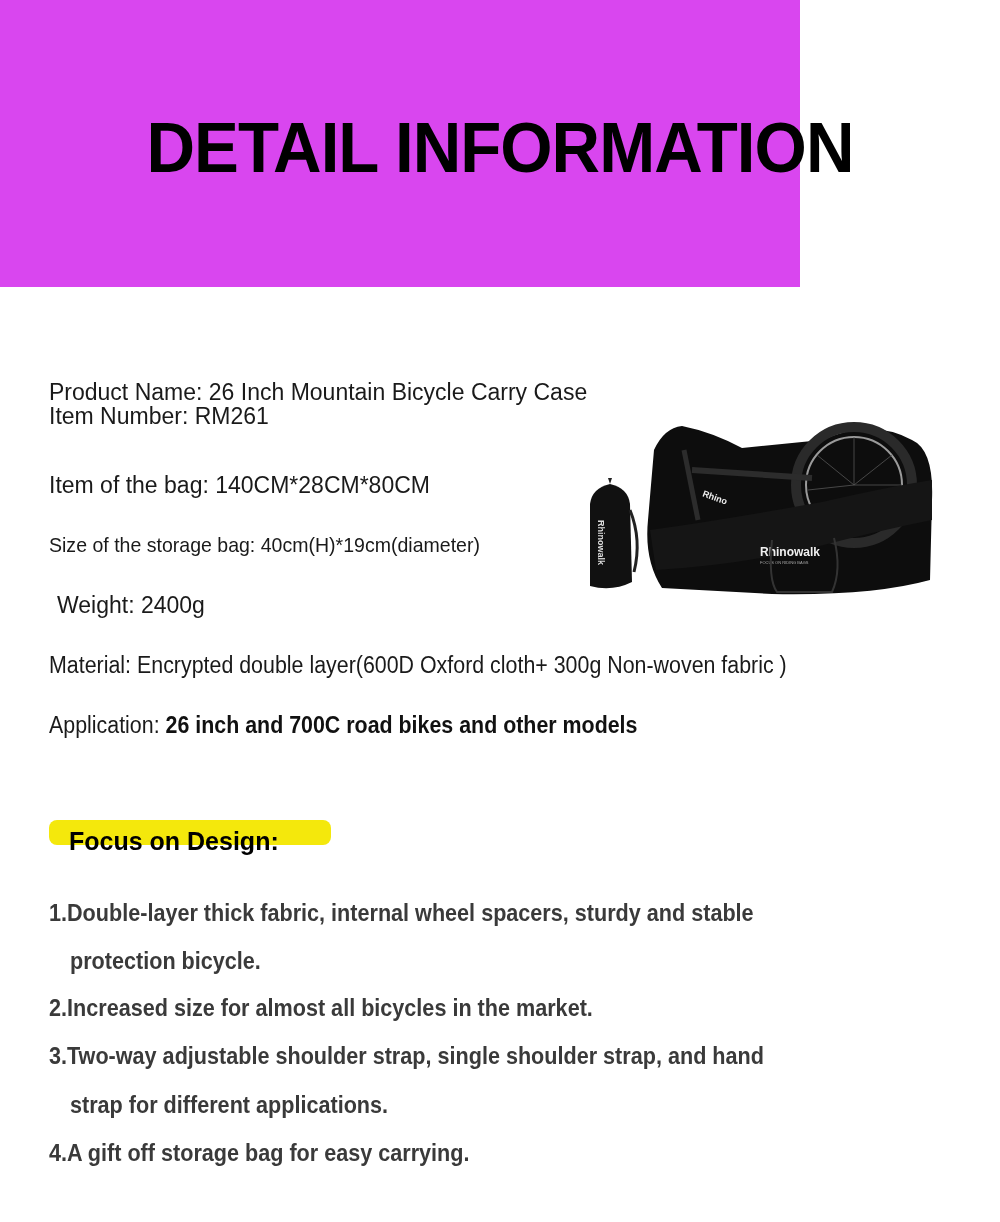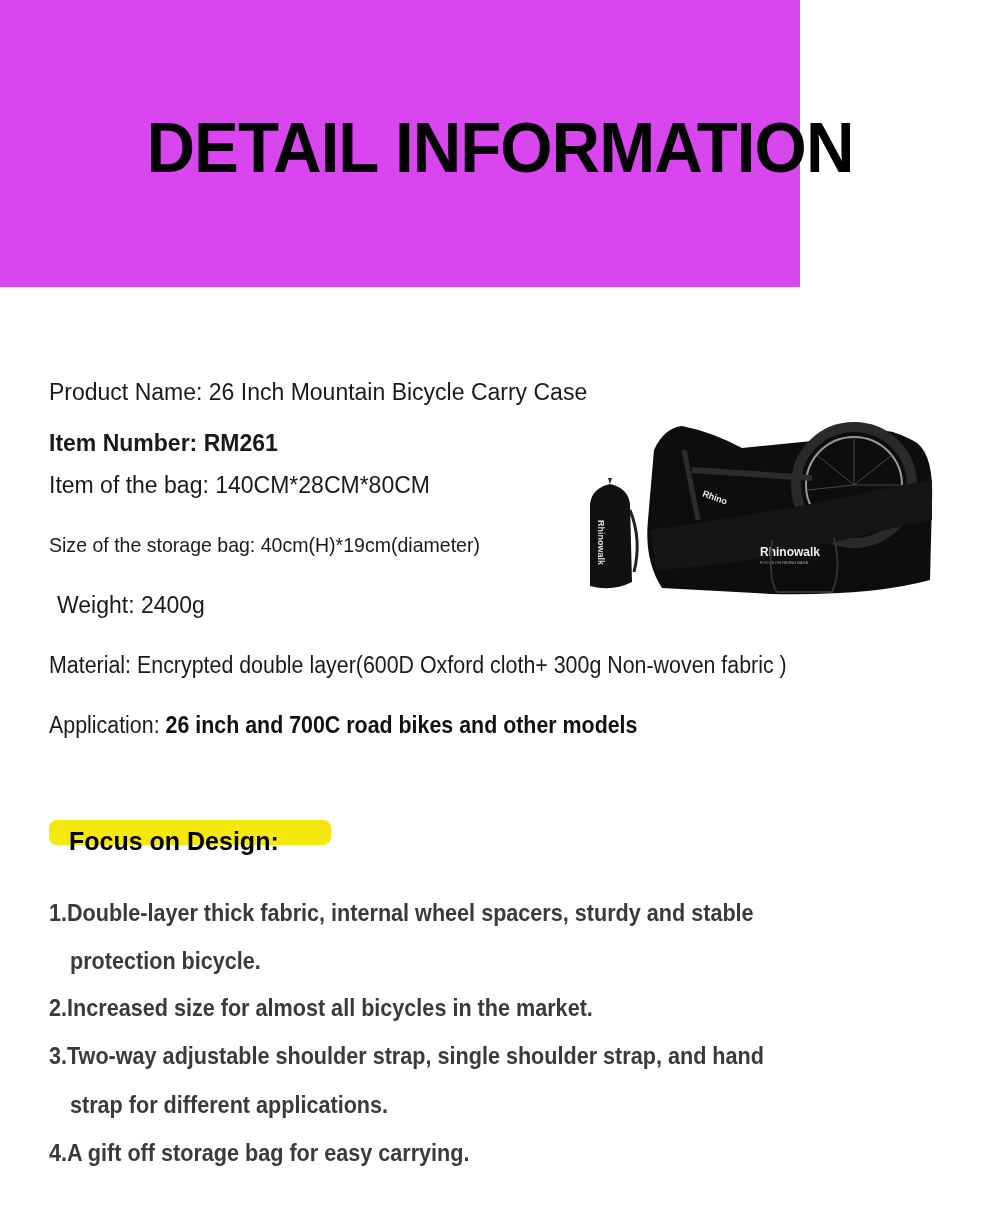--- a/index.html
+++ b/index.html
@@ -21,21 +21,21 @@
 </style>
 </head>
 <body>
 
 <div class="header-band">
   <div class="header-title">DETAIL INFORMATION</div>
 </div>
 
 <div>
   <div class="spec-line" style="top:349px;margin-top:29px;"><span>Product Name: </span><span>26 Inch Mountain Bicycle Carry Case</span></div>
-  <div class="spec-line" style="top:429px;font-weight:bold;"><span>Item Number: </span><span>RM261</span></div>
+  <div class="spec-line" style="top:402px;"><span>Item Number: </span><span>RM261</span></div>
   <div class="spec-line" style="top:471px;"><span>Item of the bag: </span><span>140CM*28CM*80CM</span></div>
   <div class="spec-line" style="top:531px; font-size:21px; transform:scaleX(0.93);"><span>Size of the storage bag: </span><span>40cm(H)*19cm(diameter)</span></div>
   <div class="spec-line" style="top:591px;margin-left:8px;"><span>Weight: </span><span>2400g</span></div>
   <div class="spec-line" style="top:651px; transform:scaleX(0.93);"><span>Material: </span><span>Encrypted double layer(600D Oxford cloth+ 300g Non-woven fabric )</span></div>
   <div class="spec-line" style="top:711px; transform:scaleX(0.93);"><span>Application: </span><span class="val-bold">26 inch and 700C road bikes and other models</span></div>
 </div>
 
 <div class="product-image">
   <svg width="370" height="190" viewBox="0 0 370 190">
 

